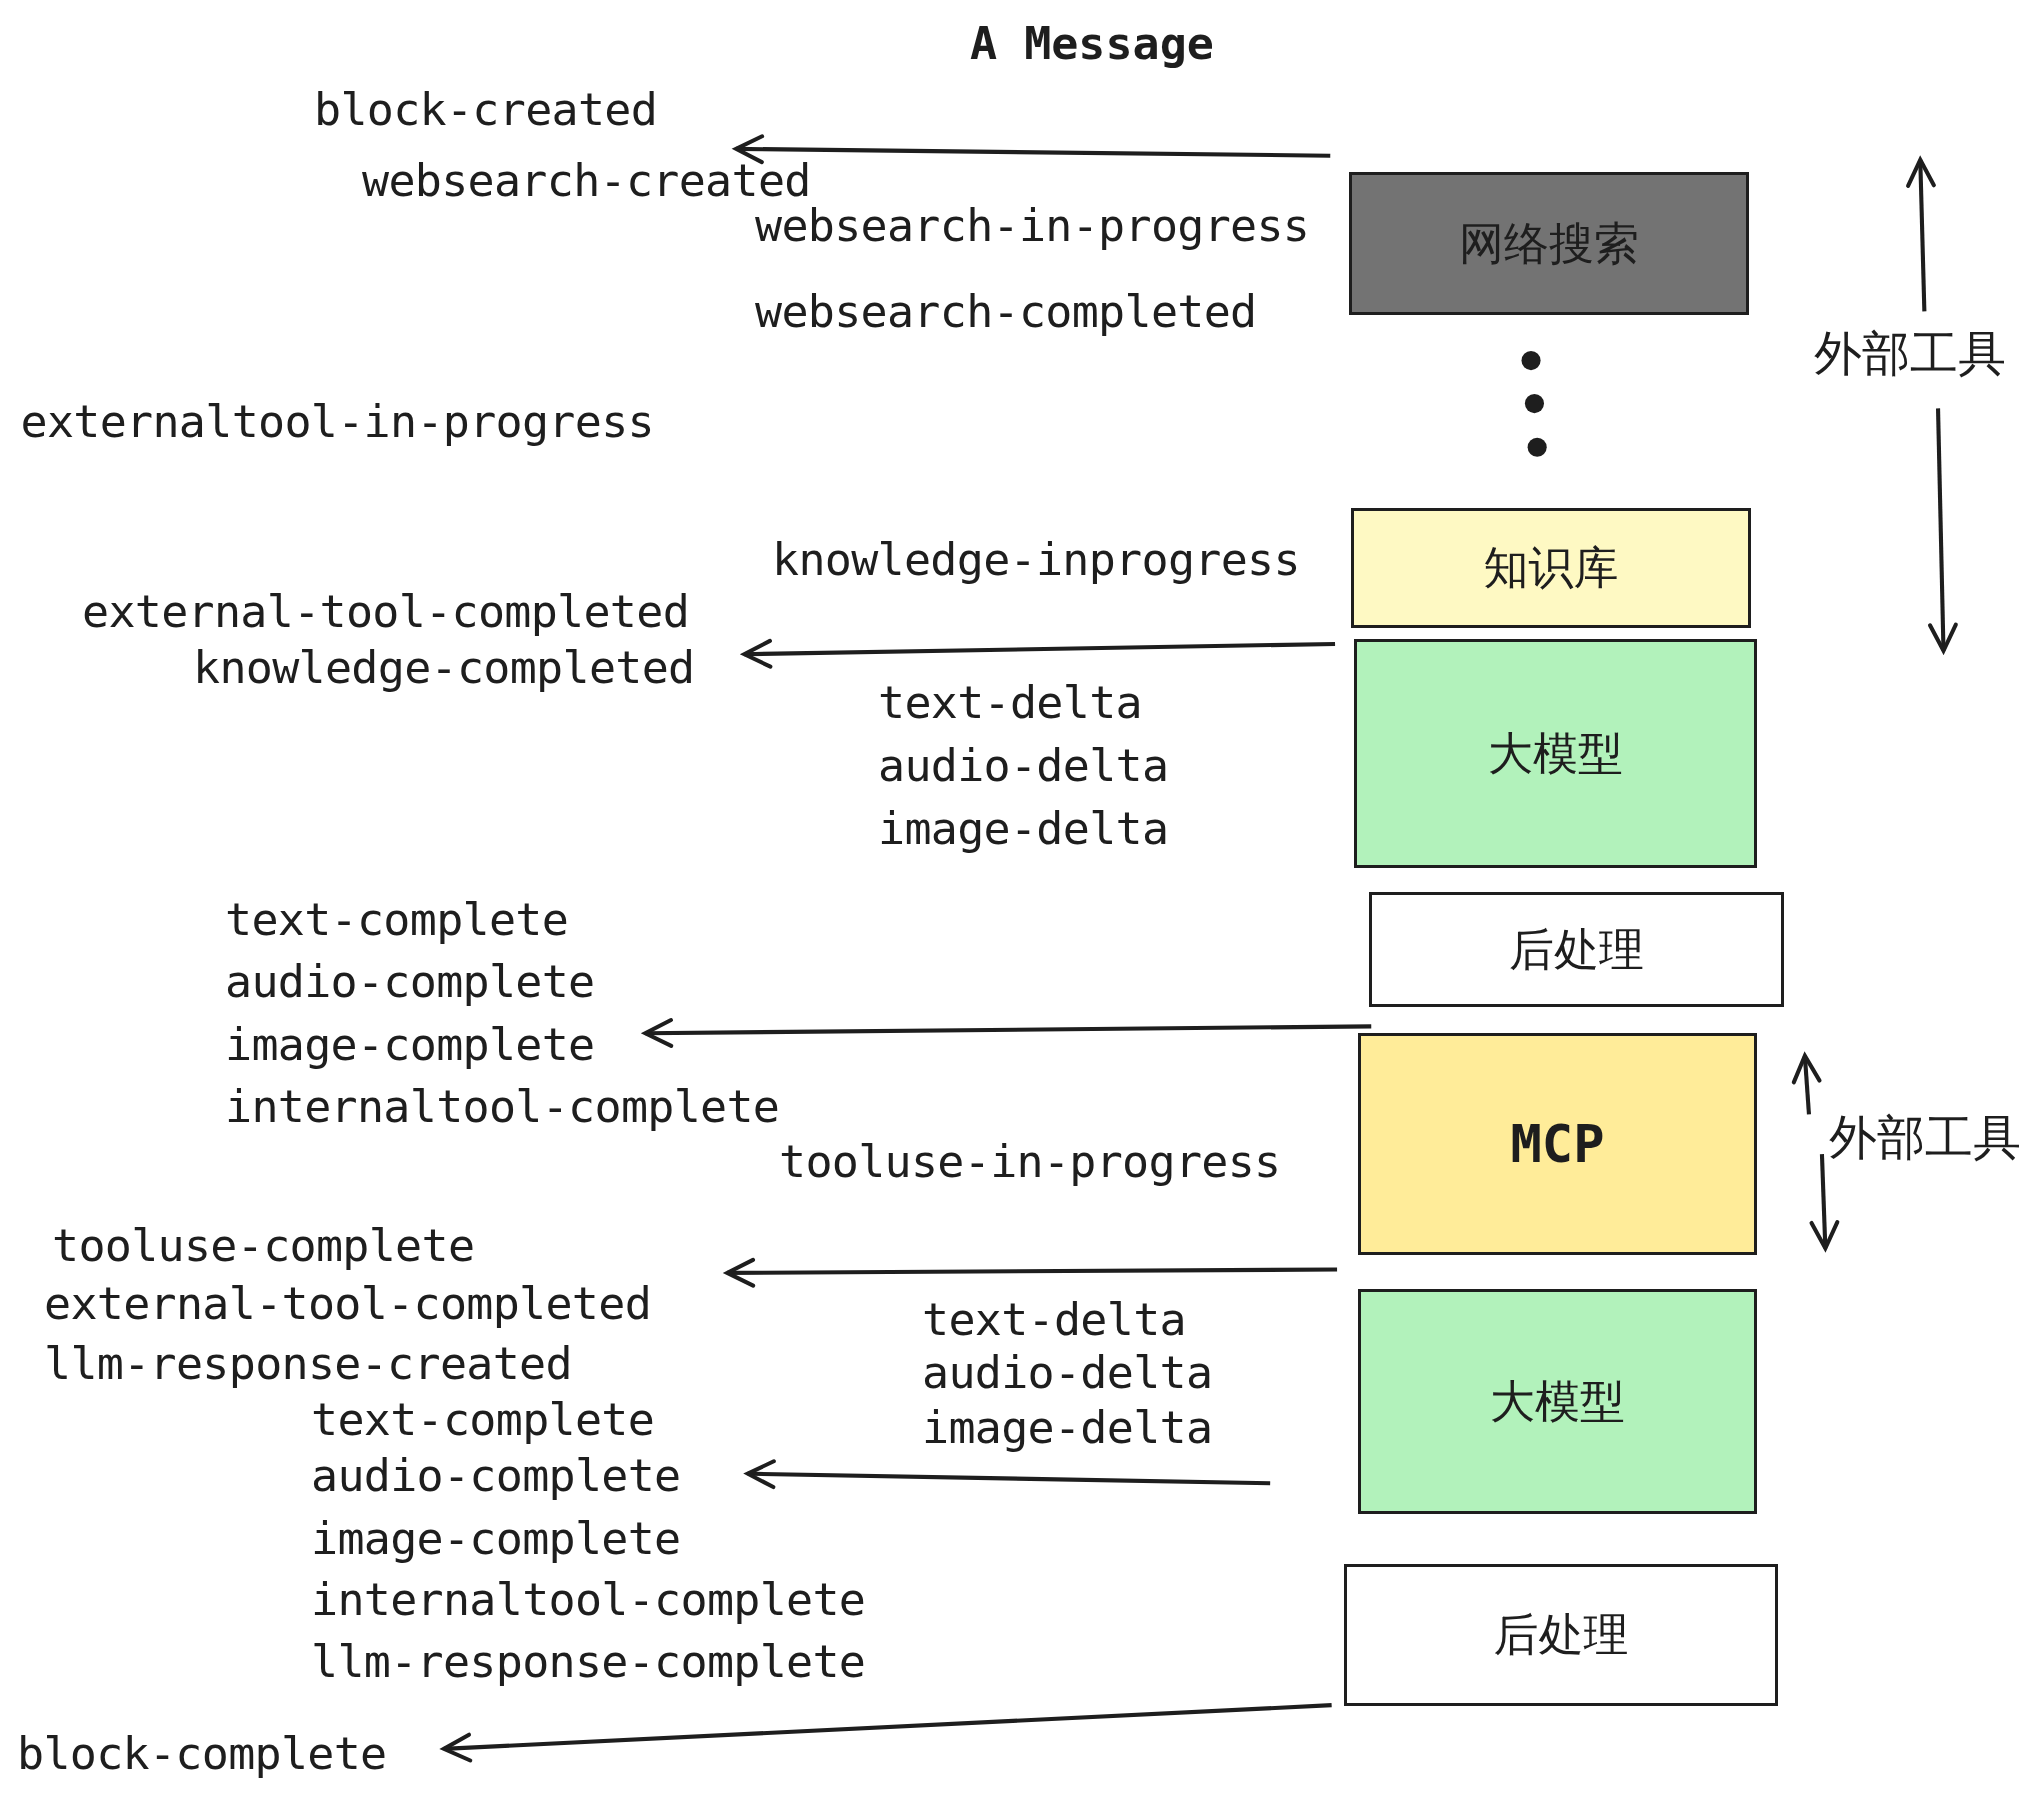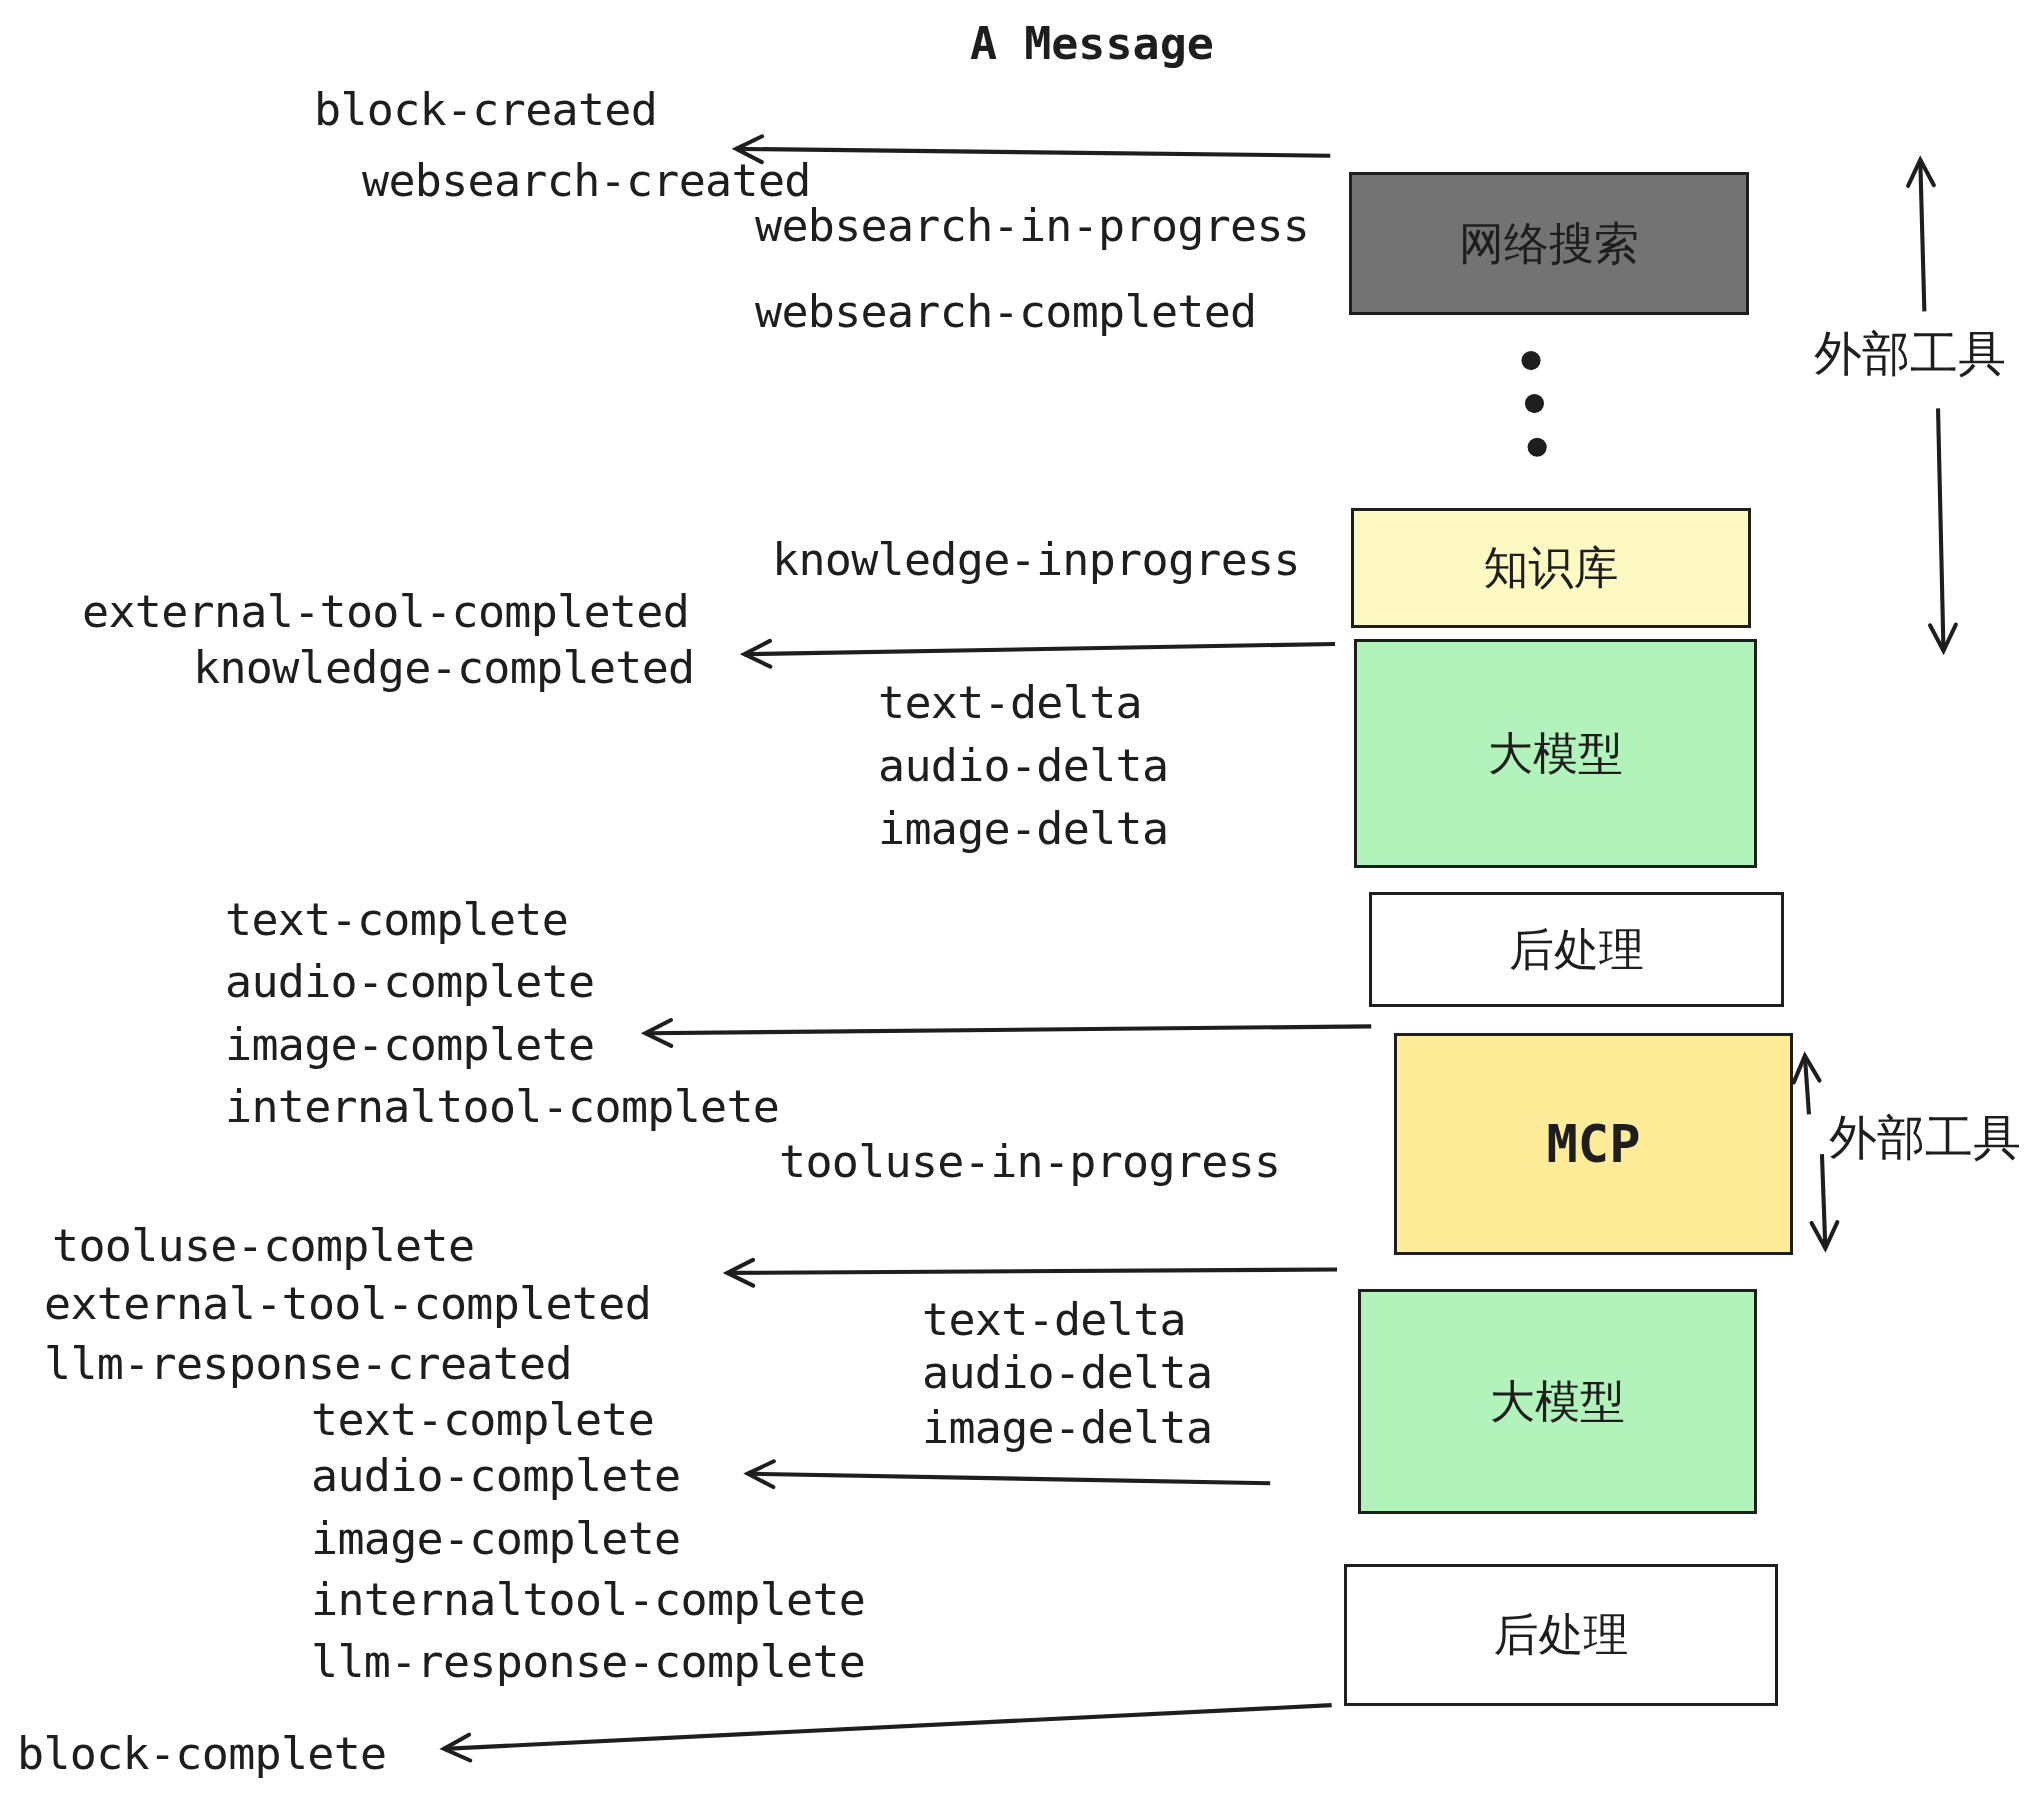--- a/index.html
+++ b/index.html
@@ -95,37 +95,38 @@
   </div>
   <div class="box" style="left:1351px; top:508px; width:400px; height:120px; background:#fef9c3;">
     <span class="box-label">知识库</span>
   </div>
   <div class="box" style="left:1354px; top:639px; width:403px; height:229px; background:#b2f2bb;">
     <span class="box-label">大模型</span>
   </div>
   <div class="box" style="left:1369px; top:892px; width:415px; height:115px; background:#ffffff;">
     <span class="box-label">后处理</span>
   </div>
-  <div class="box" style="left:1358px; top:1033px; width:399px; height:222px; background:#ffec99;margin-left:36px;">
+  <div class="box" style="left:1358px; top:1033px; width:399px; height:222px; background:#ffec99;">
     <span class="box-label mcp">MCP</span>
   </div>
   <div class="box" style="left:1358px; top:1289px; width:399px; height:225px; background:#b2f2bb;">
     <span class="box-label">大模型</span>
   </div>
   <div class="box" style="left:1344px; top:1564px; width:434px; height:142px; background:#ffffff;">
     <span class="box-label">后处理</span>
   </div>
 
   <div class="side-label" style="left:1814px; top:354px;">外部工具</div>
   <div class="side-label" style="left:1829px; top:1138px;">外部工具</div>
 
   <div class="evt" style="left:314px;  top:109px;">block-created</div>
   <div class="evt" style="left:314px;  top:180px;margin-left:48px;">websearch-created</div>
   <div class="evt" style="left:755px; top:225px;">websearch-in-progress</div>
   <div class="evt" style="left:755px; top:311px;">websearch-completed</div>
+  <div class="evt" style="left:20.5px;   top:421px;">externaltool-in-progress</div>
   <div class="evt" style="left:772px; top:559px;">knowledge-inprogress</div>
   <div class="evt" style="left:82px;  top:611px;">external-tool-completed</div>
   <div class="evt" style="left:193px;  top:667px;">knowledge-completed</div>
   <div class="evt" style="left:878px; top:702px;">text-delta</div>
   <div class="evt" style="left:878px; top:765px;">audio-delta</div>
   <div class="evt" style="left:878px; top:828px;">image-delta</div>
   <div class="evt" style="left:225px;  top:919px;">text-complete</div>
   <div class="evt" style="left:225px;  top:981px;">audio-complete</div>
   <div class="evt" style="left:225px;  top:1044px;">image-complete</div>
   <div class="evt" style="left:225px;  top:1106px;">internaltool-complete</div>

